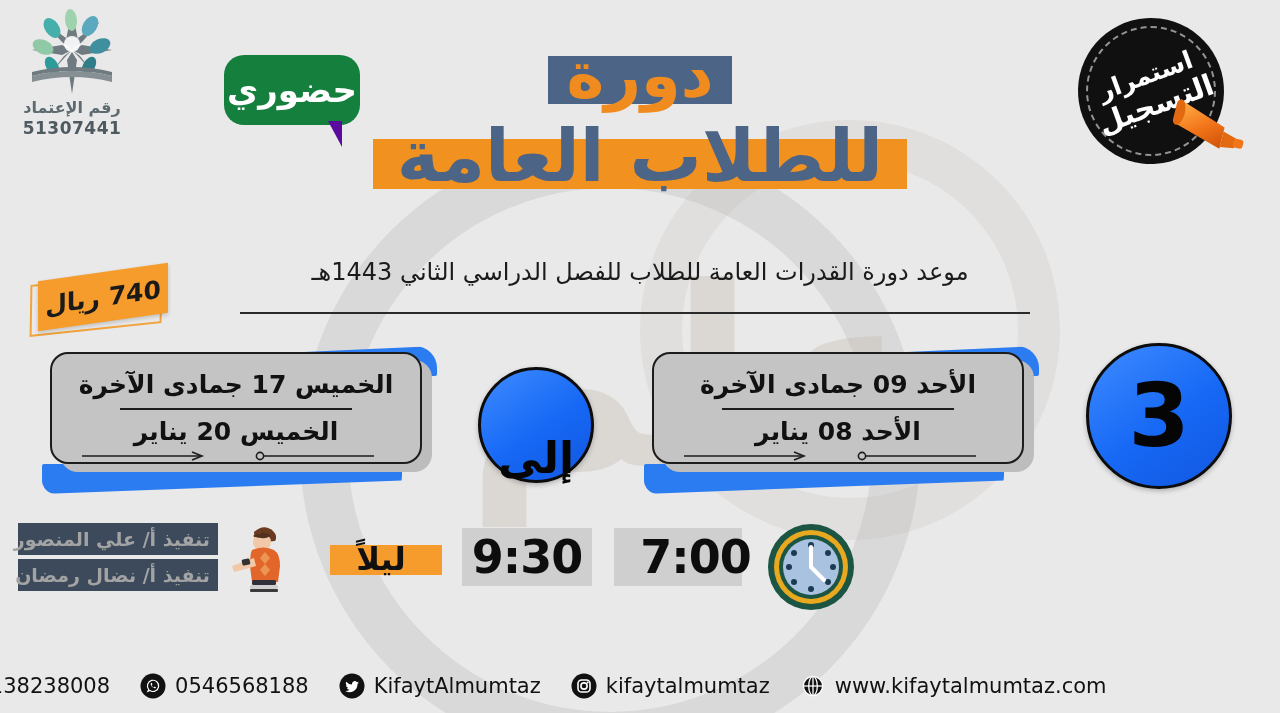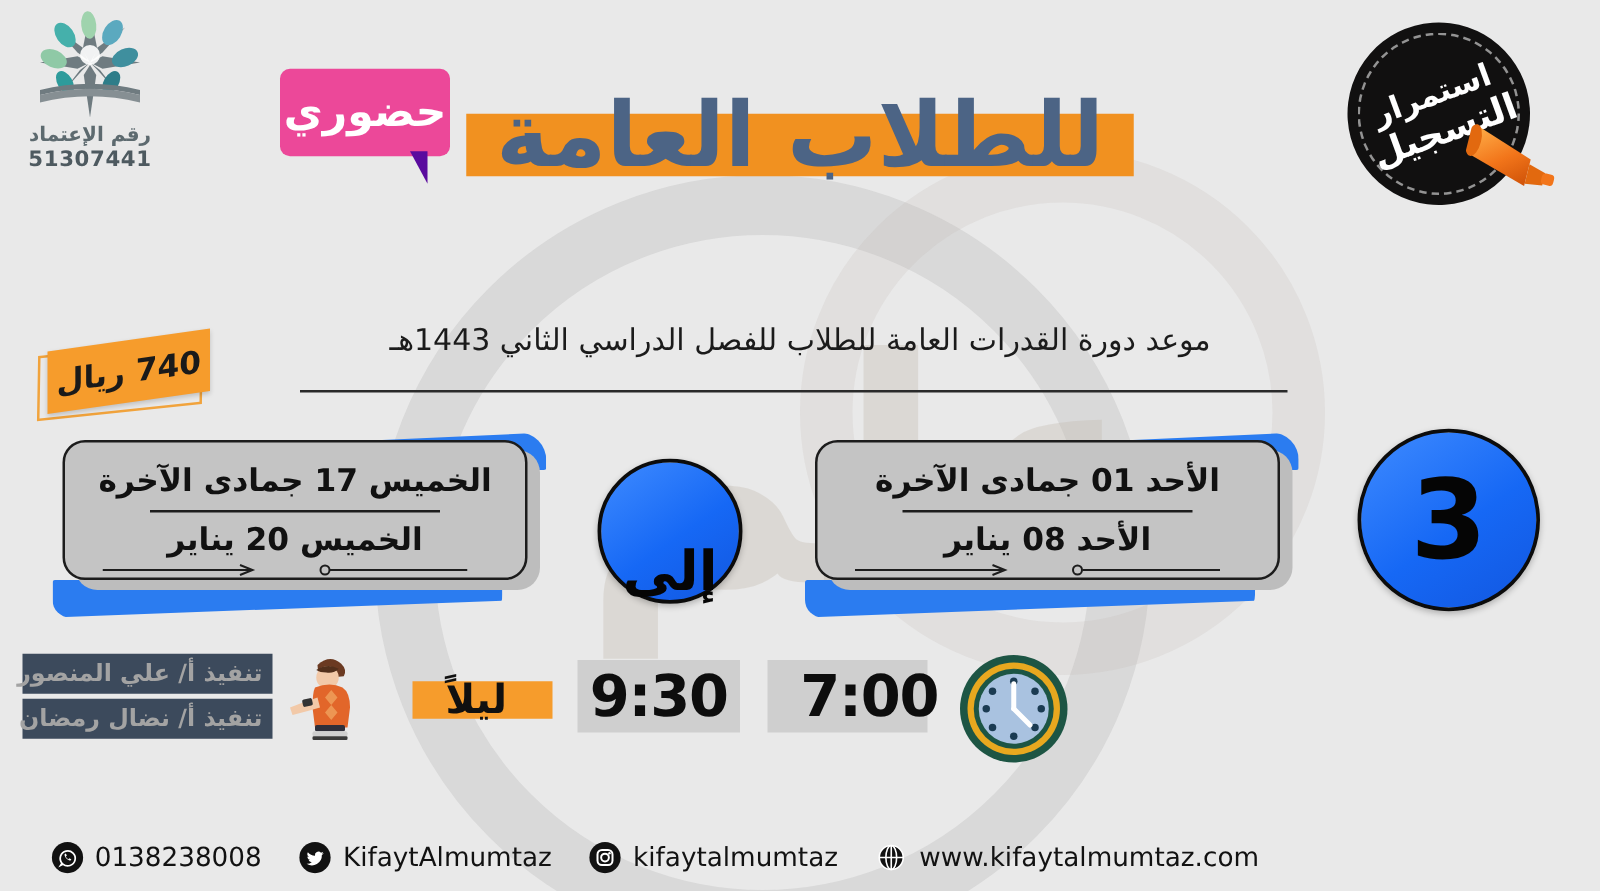--- a/index.html
+++ b/index.html
@@ -34,21 +34,21 @@
 
   
   .logo-block { position:absolute; left:12px; top:8px; width:120px; text-align:center; }
   .logo-mark { width:100px; height:88px; margin:0 auto; position:relative; }
   .logo-cap { font-size:16px; font-weight:700; color:#5d6a6f; line-height:1.25; margin-top:2px; direction:rtl; }
   .logo-num { font-size:17px; font-weight:700; color:#4e5a60; letter-spacing:0.5px; }
 
   
   .bubble {
     position:absolute; left:224px; top:55px; width:136px; height:70px;
-    background:#ec4899; border-radius:8px;
+    background:#15803d; border-radius:20px;
     display:flex; align-items:center; justify-content:center;
   }
   .bubble span { color:#ffffff; font-size:34px; font-weight:700; line-height:1; }
   .bubble::after {
     content:""; position:absolute; right:18px; bottom:-22px;
     width:0; height:0;
     border-left:14px solid transparent;
     border-right:0 solid transparent;
     border-top:26px solid #5a0b9e;
   }
@@ -222,20 +222,24 @@
     </div>
     <div class="logo-cap">رقم الإعتماد</div>
     <div class="logo-num">51307441</div>
   </div>
 
   <div class="bubble">
     <span>حضوري</span>
   </div>
 
   <div class="title-wrap">
+    <div class="t1">
+      <div class="band"></div>
+      <span class="txt">دورة</span>
+    </div>
     <br>
     <div class="t2">
       <div class="band"></div>
       <span class="txt">للطلاب العامة</span>
     </div>
   </div>
 
   <div class="reg-badge">
     <div class="reg-circle"></div>
     <div class="reg-ring"></div>
@@ -296,21 +300,21 @@
 
   <div class="circ to">
     <span>إلى</span>
   </div>
 
   <div class="card right">
     <div class="blue-top"></div>
     <div class="blue-bot"></div>
     <div class="shadow"></div>
     <div class="panel">
-      <div class="l-hijri">الأحد 01 جمادى الآخرة</div>
+      <div class="l-hijri">الأحد 09 جمادى الآخرة</div>
       <div class="c-rule"></div>
       <div class="l-greg">الأحد 08 يناير</div>
       <div class="arrow">
         <svg viewBox="0 0 130 10" width="130" height="10">
           <line x1="0" y1="5" x2="118" y2="5" stroke="#1d1d1d" stroke-width="1.6"></line>
           <path d="M110,1 L120,5 L110,9" fill="none" stroke="#1d1d1d" stroke-width="1.6"></path>
         </svg>
       </div>
       <div class="dot-line">
         <svg viewBox="0 0 120 10" width="120" height="10">
@@ -381,20 +385,30 @@
       <span class="ico">
         <svg viewBox="0 0 26 26" width="26" height="26">
           <circle cx="13" cy="13" r="12.5" fill="#111"></circle>
           <path d="M8.6,17.6 L7.6,19.2 L9.3,18.3 a6,6 0 1 0 -0.7,-0.7 z" fill="none" stroke="#fff" stroke-width="1.4"></path>
           <path d="M10.6,11 q0.6,3.2 4,4.3 q1.1,0.3 1.5,-0.7 l-1.5,-1 l-1,0.8 q-1.4,-0.8 -2,-2.2 l0.9,-0.9 l-0.9,-1.5 q-1.1,0.2 -1,1.2z" fill="#fff"></path>
         </svg>
       </span>
       <span class="ftxt">0138238008</span>
     </div>
 
+    <div class="fitem">
+      <span class="ico">
+        <svg viewBox="0 0 26 26" width="26" height="26">
+          <circle cx="13" cy="13" r="12.5" fill="#111"></circle>
+          <path d="M10.6,11 q0.6,3.2 4,4.3 q1.1,0.3 1.5,-0.7 l-1.5,-1 l-1,0.8 q-1.4,-0.8 -2,-2.2 l0.9,-0.9 l-0.9,-1.5 q-1.1,0.2 -1,1.2z" fill="#fff"></path>
+          <path d="M7.8,18.4 l0.9,-2 a5.6,5.6 0 1 1 1.2,1.1 z" fill="none" stroke="#fff" stroke-width="1.2"></path>
+        </svg>
+      </span>
+      <span class="ftxt">0546568188</span>
+    </div>
 
     <div class="fitem">
       <span class="ico">
         <svg viewBox="0 0 26 26" width="26" height="26">
           <circle cx="13" cy="13" r="12.5" fill="#111"></circle>
           <path d="M20,9.4 a5.4,5.4 0 0 1 -1.6,0.5 a2.8,2.8 0 0 0 1.2,-1.5 a5.6,5.6 0 0 1 -1.8,0.7 a2.8,2.8 0 0 0 -4.8,2.5 a7.9,7.9 0 0 1 -5.7,-2.9 a2.8,2.8 0 0 0 0.9,3.7 a2.7,2.7 0 0 1 -1.3,-0.3 a2.8,2.8 0 0 0 2.2,2.7 a2.8,2.8 0 0 1 -1.3,0.05 a2.8,2.8 0 0 0 2.6,1.9 a5.6,5.6 0 0 1 -4.1,1.2 a7.9,7.9 0 0 0 12.2,-6.9 a5.7,5.7 0 0 0 1.4,-1.45z" fill="#fff"></path>
         </svg>
       </span>
       <span class="ftxt">KifaytAlmumtaz</span>
     </div>

